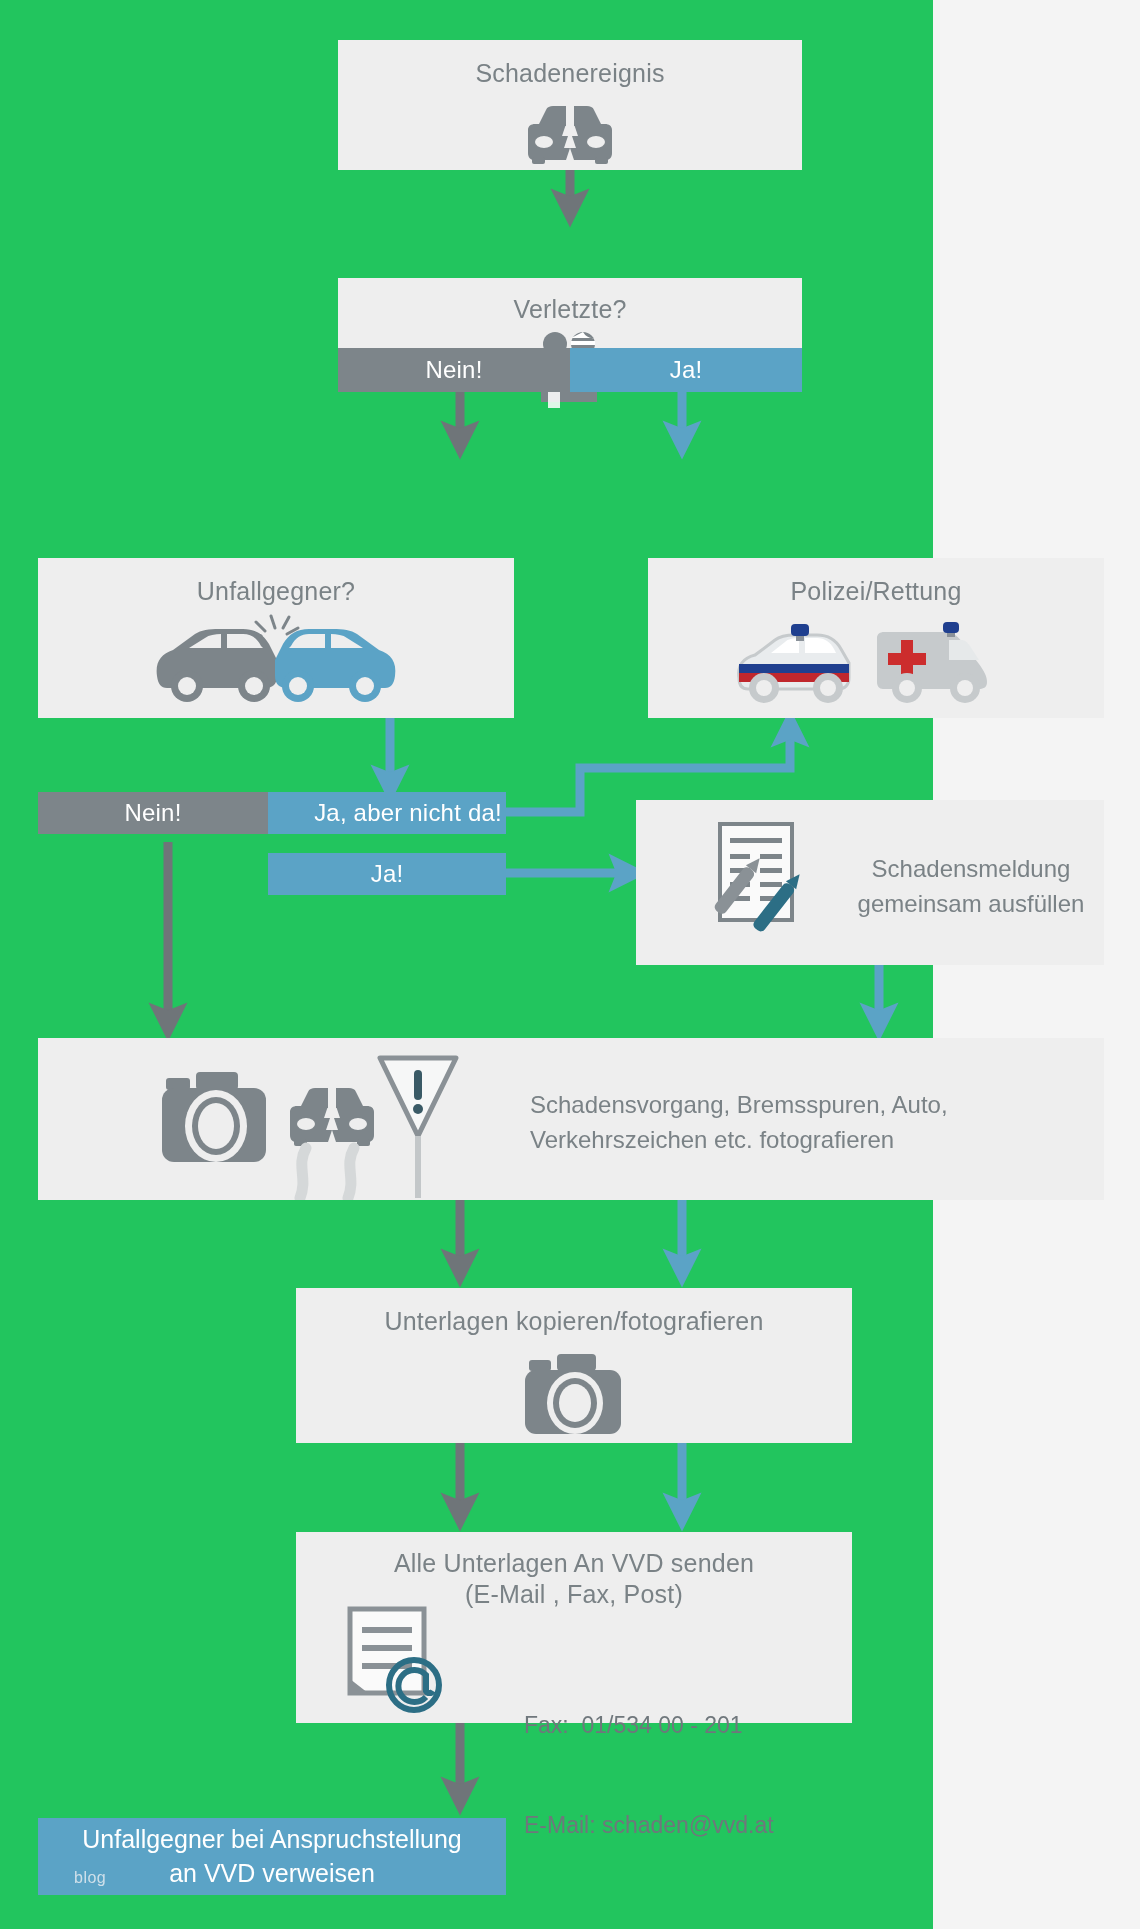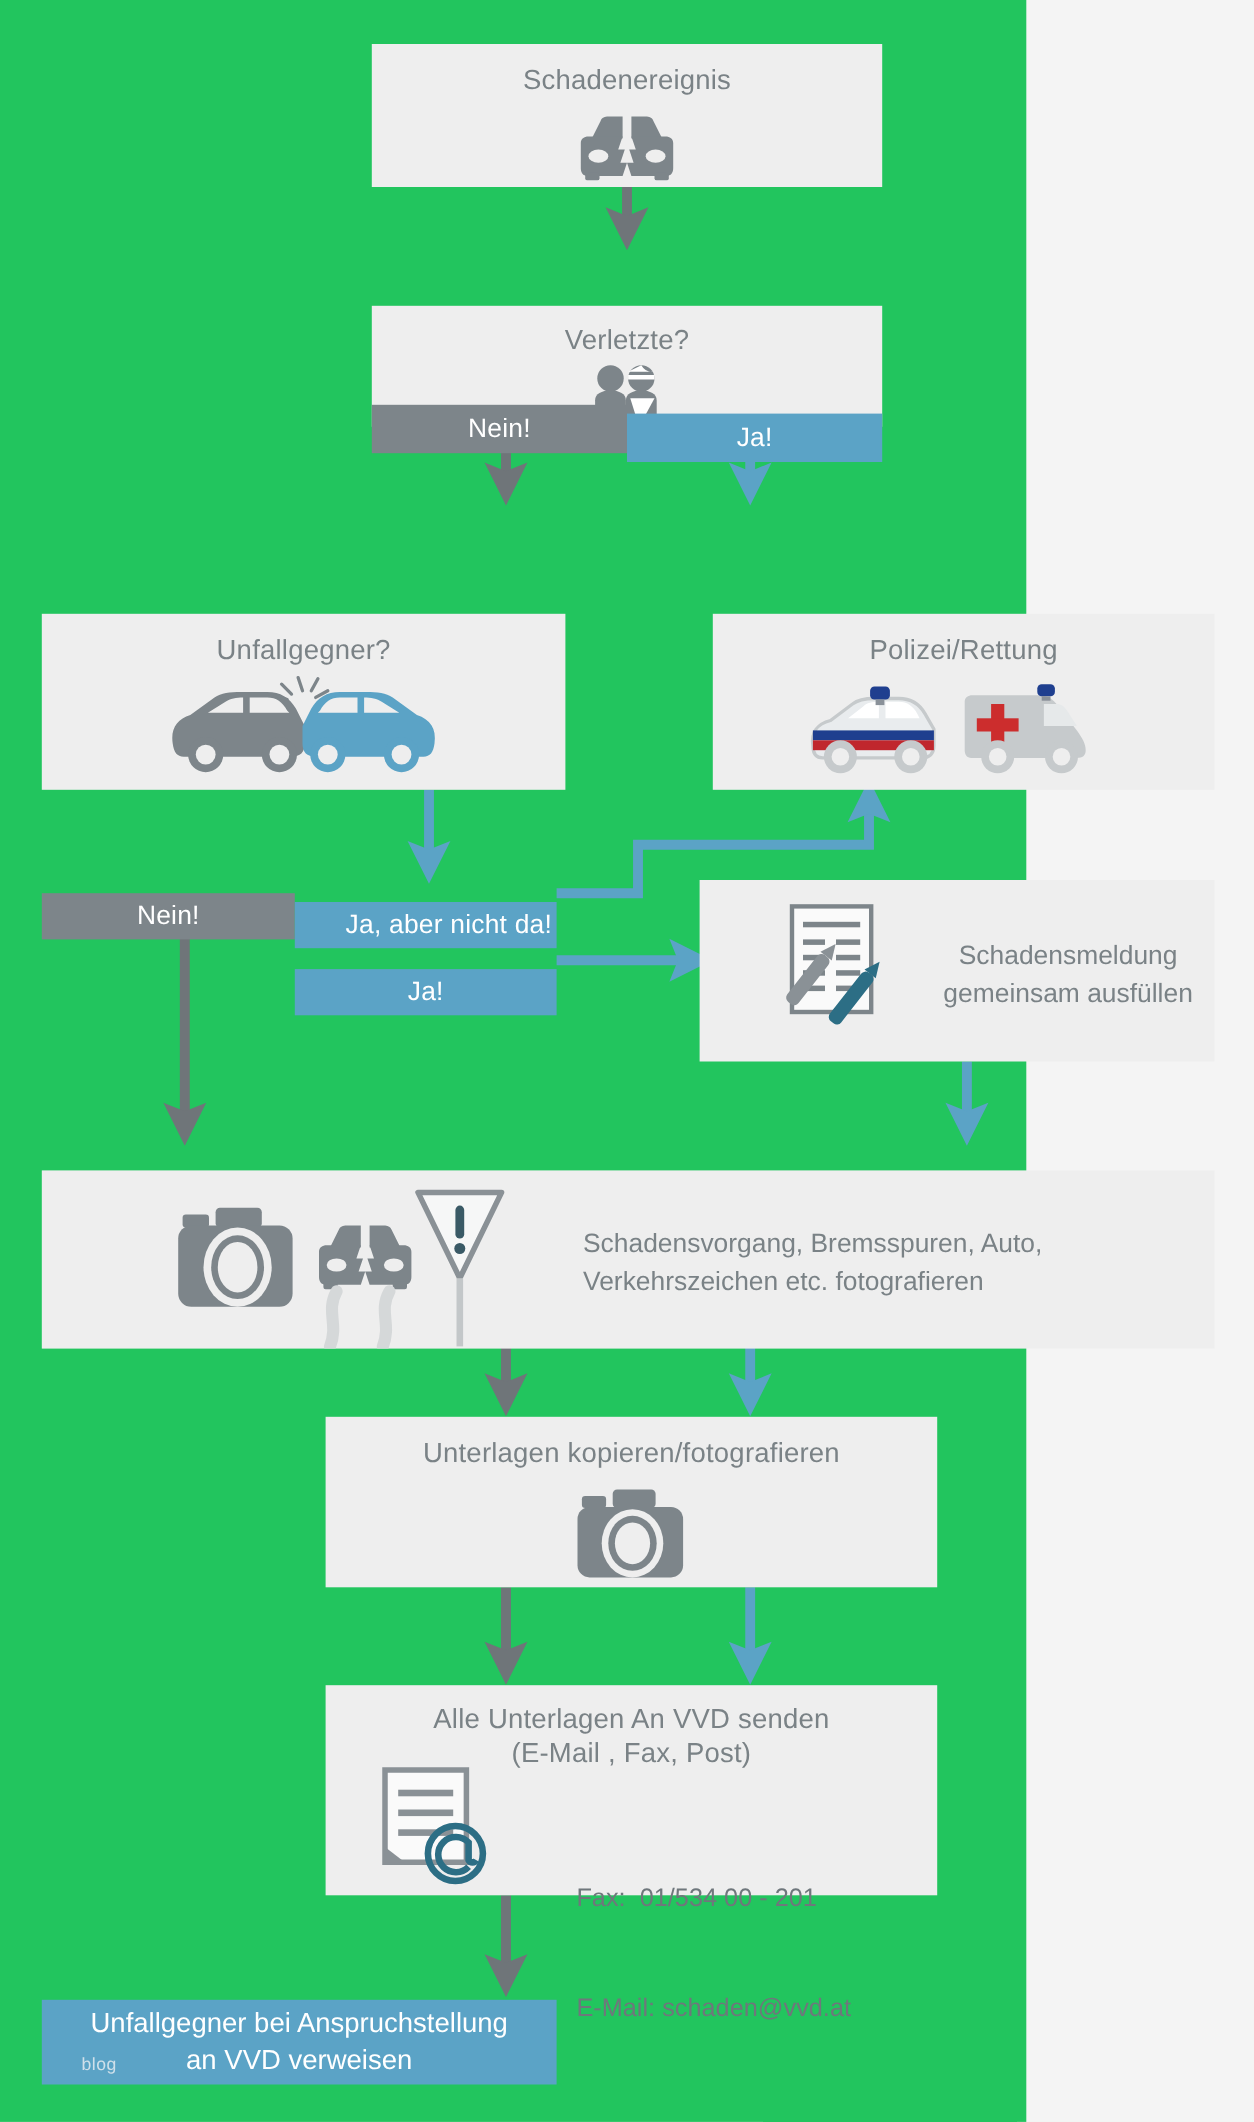--- a/index.html
+++ b/index.html
@@ -45,22 +45,22 @@
   }
   .chip {
     display: flex;
     align-items: center;
     justify-content: center;
     color: #ffffff;
     font-size: 24px;
     letter-spacing: .2px;
     box-sizing: border-box;
   }
-  .chip.gray { background: #7d858a; margin-top: 20px; }
-  .chip.blue { background: #5ba3c6; margin-top: 28px; }
+  .chip.gray { background: #7d858a; }
+  .chip.blue { background: #5ba3c6; }
 
   
   .wires {
     position: absolute;
     left: 0; top: 0;
     width: 1140px;
     height: 1929px;
     pointer-events: none;
   }
 
@@ -289,21 +289,21 @@
           <path d="M86,64 L99,64 L92.5,50 Z" fill="#2c6e85"></path>
         </g>
       </svg>
     </div>
     <div class="txt-right" style="left:210px; top:52px; width:250px; text-align:center;">
       <div>Schadensmeldung</div>
       <div>gemeinsam ausfüllen</div>
     </div>
   </div>
 
-  <div class="node" style="left:38px; top:1064px; width:1066px; height:162px;">
+  <div class="node" style="left:38px; top:1038px; width:1066px; height:162px;">
     <div class="icon-wrap" style="left:122px; top:24px;">
       <svg width="108" height="104" viewBox="0 0 108 104">
         <rect x="6" y="16" width="24" height="12" rx="3" fill="#7d858a"></rect>
         <rect x="36" y="10" width="42" height="18" rx="4" fill="#7d858a"></rect>
         <rect x="2" y="26" width="104" height="74" rx="12" fill="#7d858a"></rect>
         <ellipse cx="56" cy="64" rx="31" ry="36" fill="#eeeeee"></ellipse>
         <ellipse cx="56" cy="64" rx="24" ry="29" fill="#7d858a"></ellipse>
         <ellipse cx="56" cy="64" rx="18" ry="23" fill="#eeeeee"></ellipse>
       </svg>
     </div>

